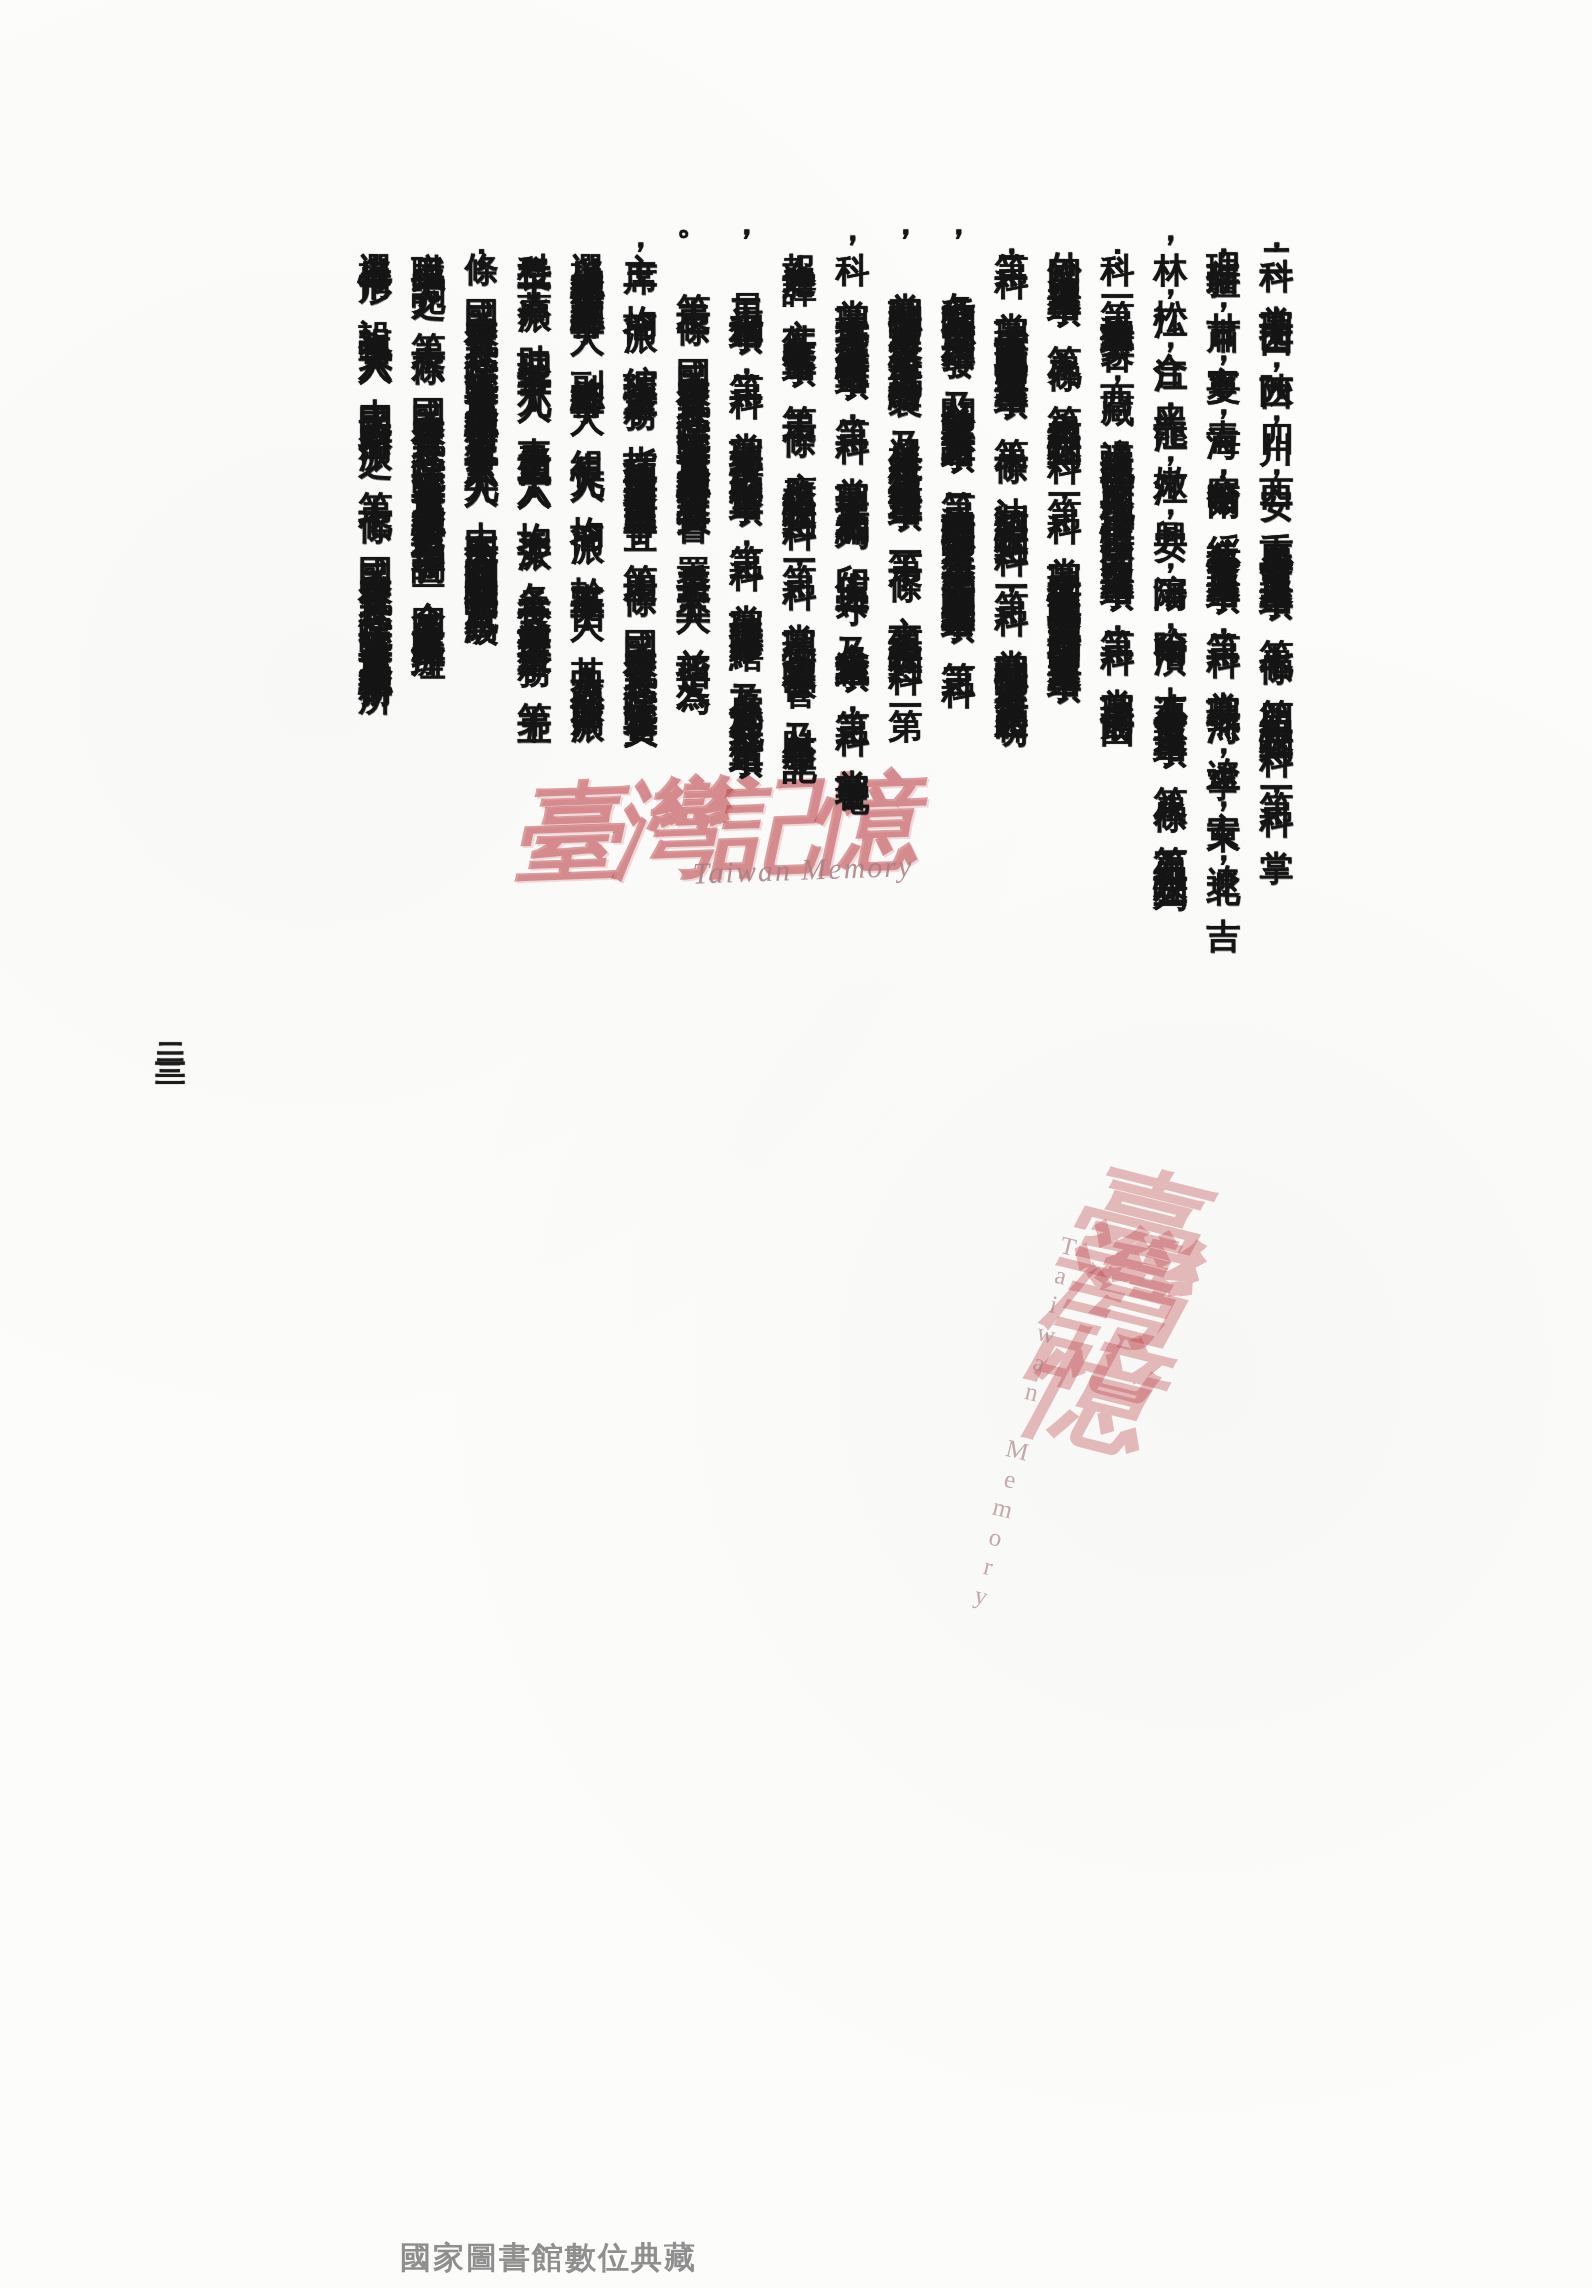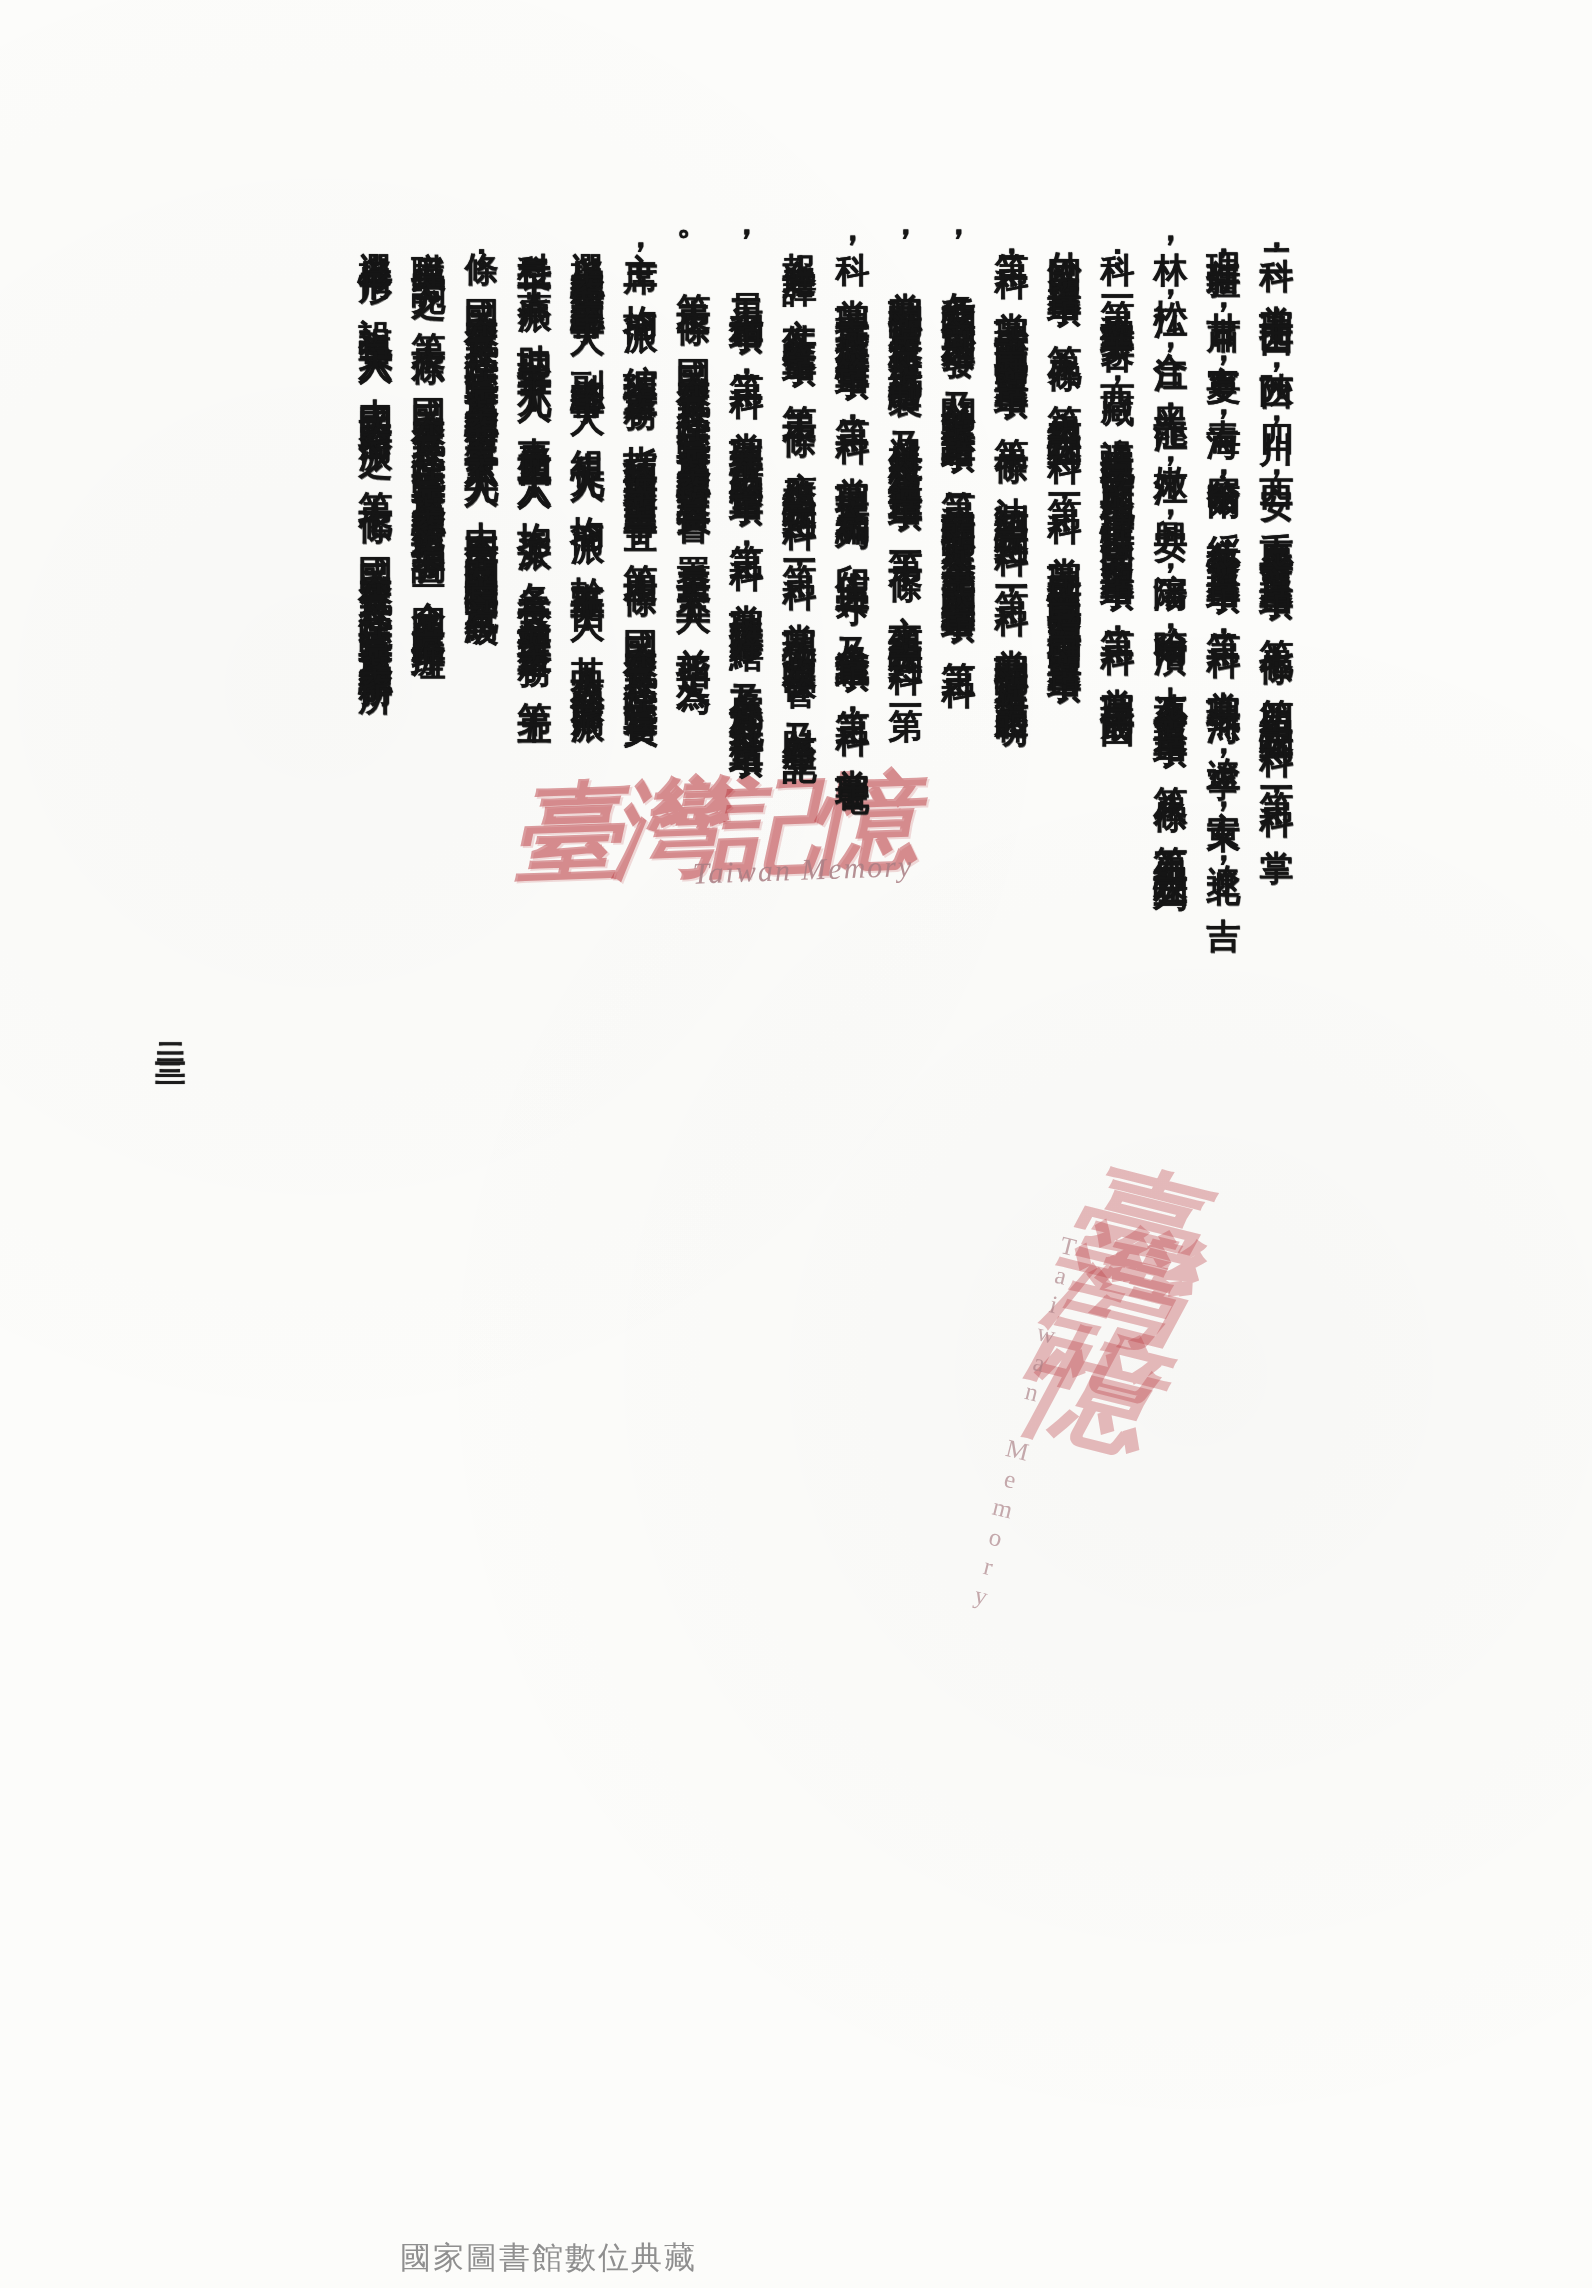--- a/index.html
+++ b/index.html
@@ -50,21 +50,21 @@
     font-weight:700;
     color:#1c1c1c;
     text-shadow:0 0 1px rgba(25,25,25,0.8);
   }
   .footer{
     position:absolute;
     left:400px;
     top:2237px;
     font-size:31px;
     letter-spacing:2px;
-    font-weight:400;
+    font-weight:700;
     color:#8f8f8f;
   }
   
   .wm-a{
     position:absolute;
     left:512px;
     top:756px;
     transform:rotate(-2deg);
     pointer-events:none;
   }

